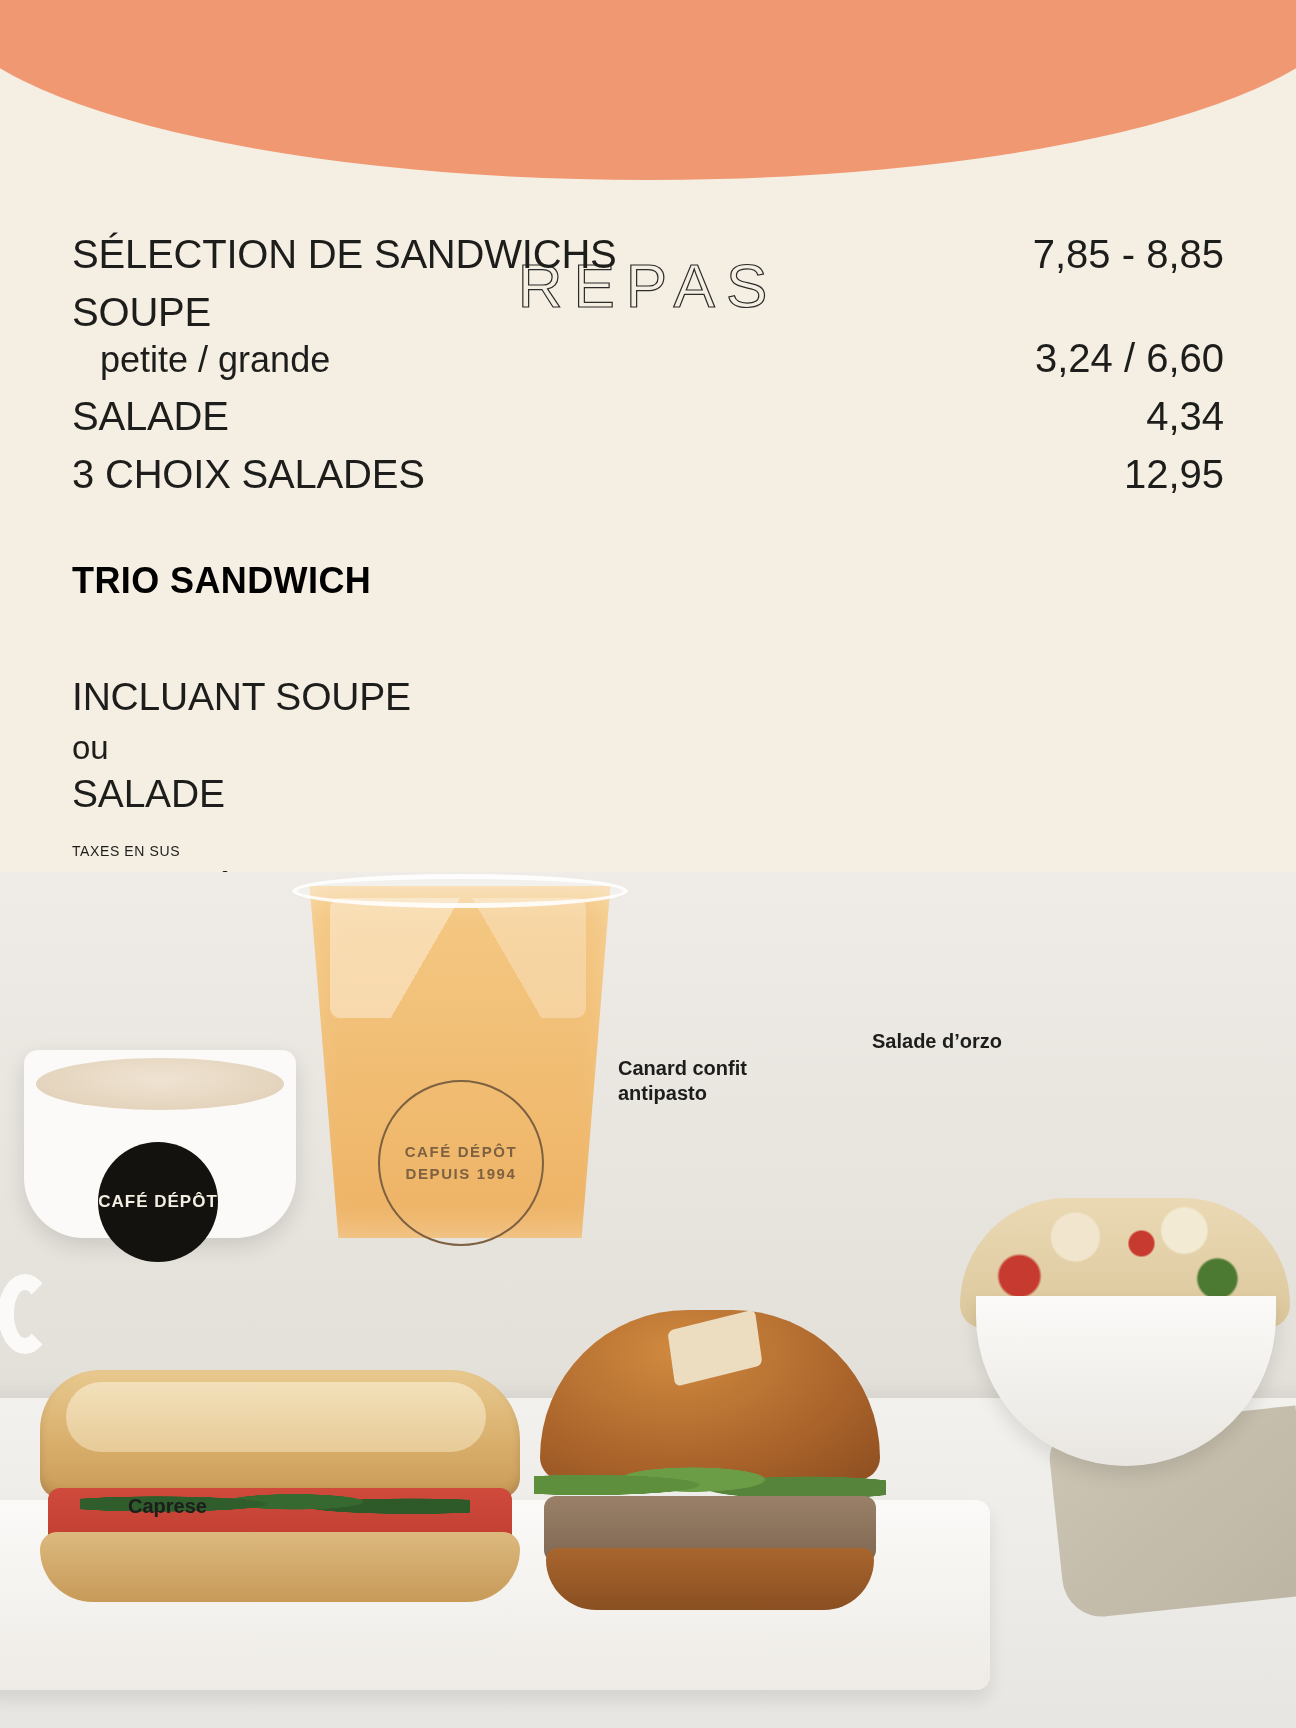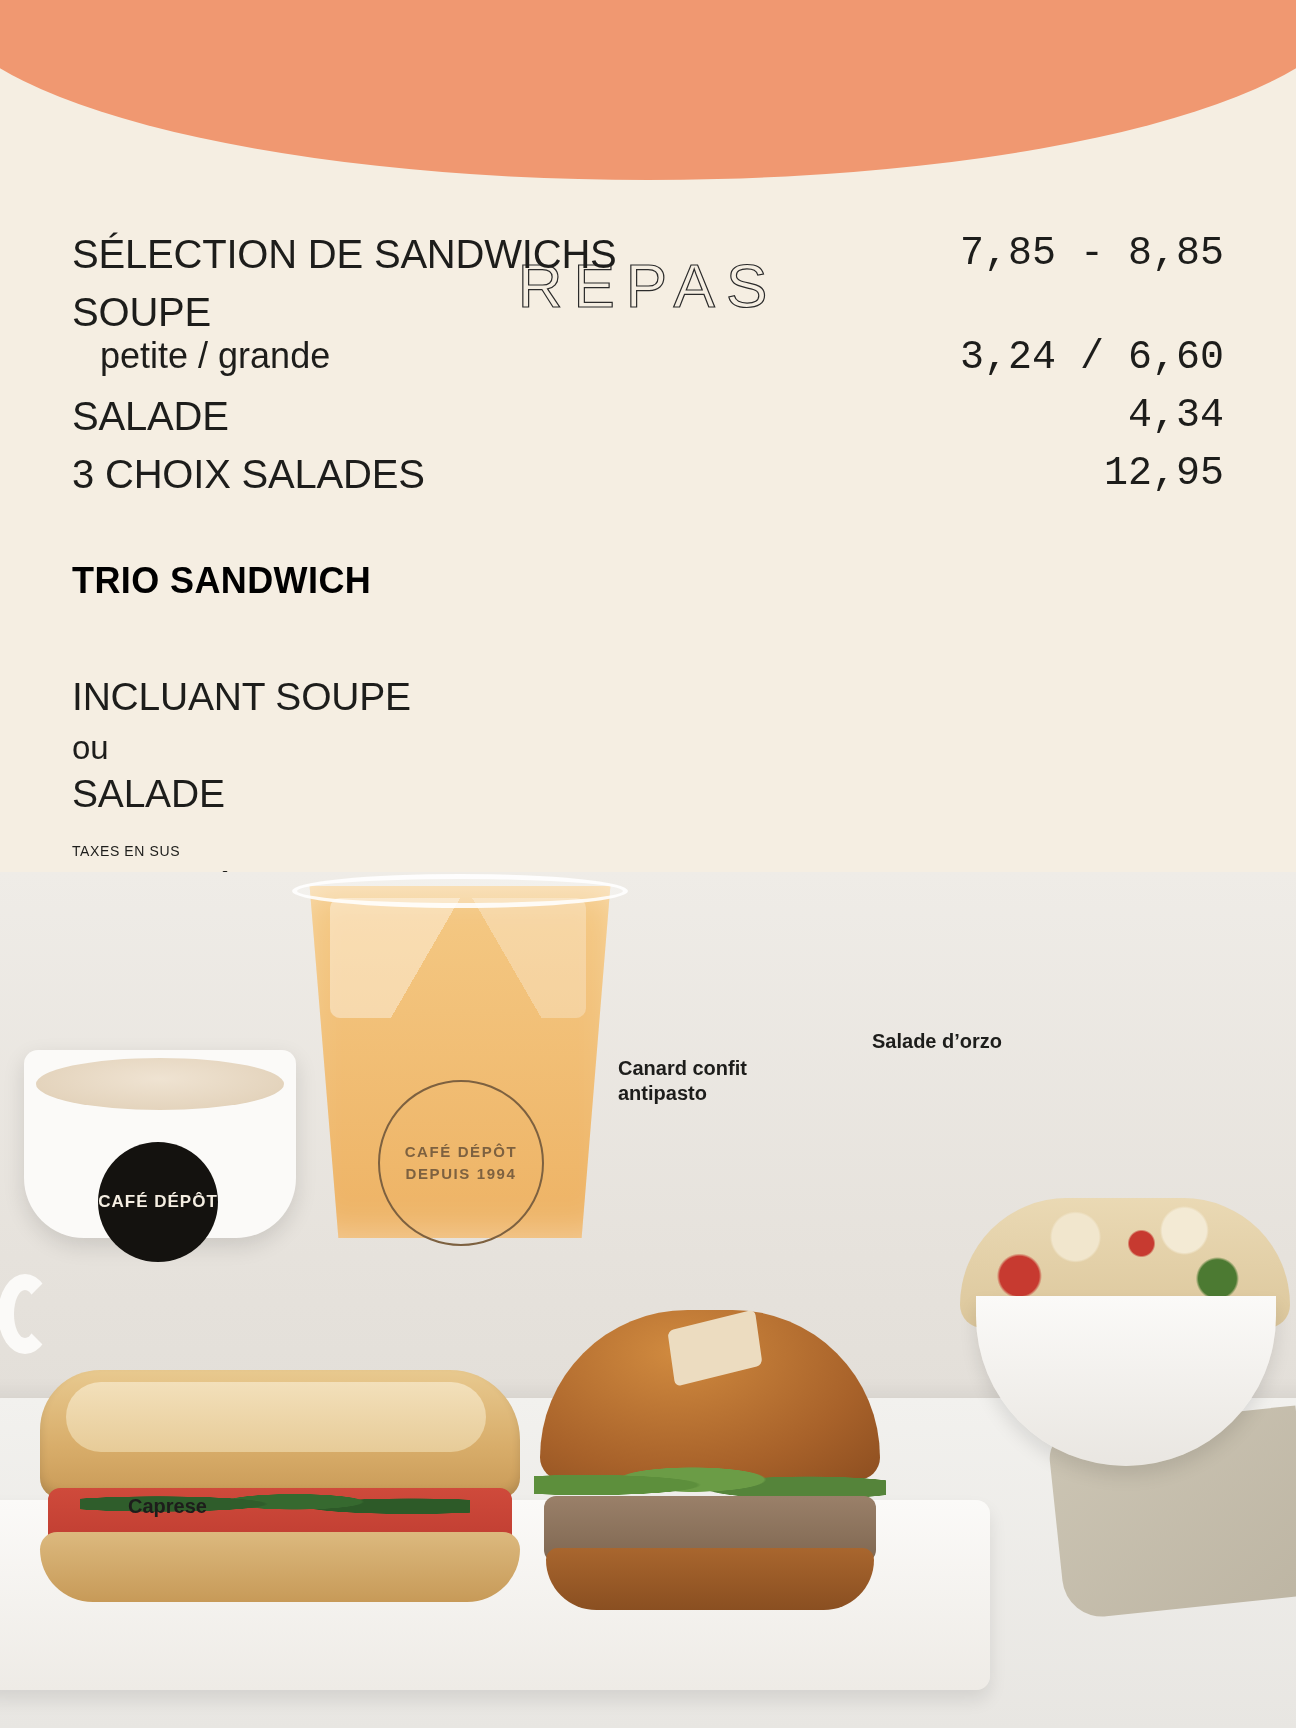--- a/index.html
+++ b/index.html
@@ -55,21 +55,20 @@
     line-height: 1.1;
     letter-spacing: -0.2px;
     white-space: pre-line;
   }
   .price {
     font-size: 40px;
     color: #1d1d1b;
     line-height: 1.1;
     text-align: right;
     white-space: nowrap;
-    font-family: Liberation Mono, monospace;
   }
   .sub {
     font-size: 36px;
     color: #1d1d1b;
     padding-left: 28px;
     line-height: 1.1;
   }
   .row-sandwichs { margin-bottom: 14px; }
   .row-soupe-title { margin-bottom: 2px; }
   .row-soupe-sub { margin-bottom: 14px; align-items: baseline; }

